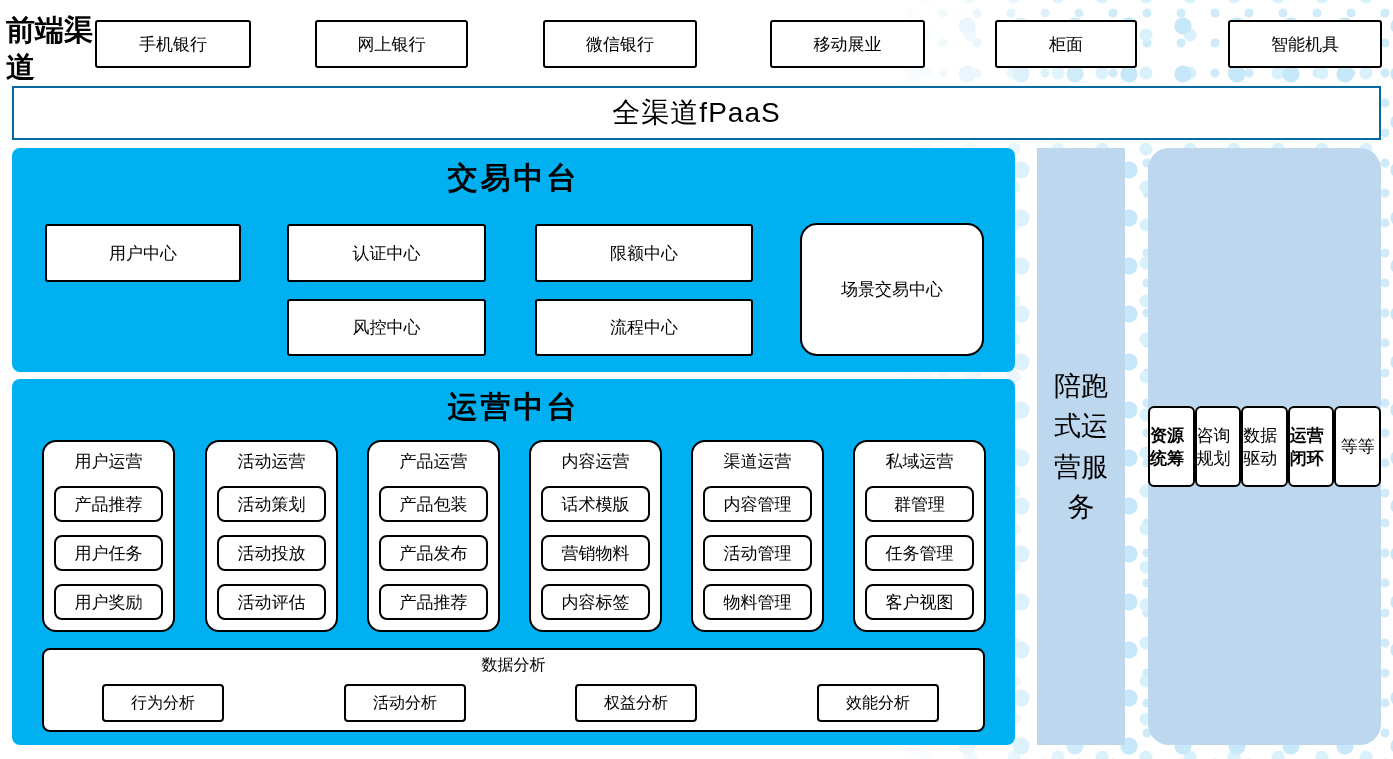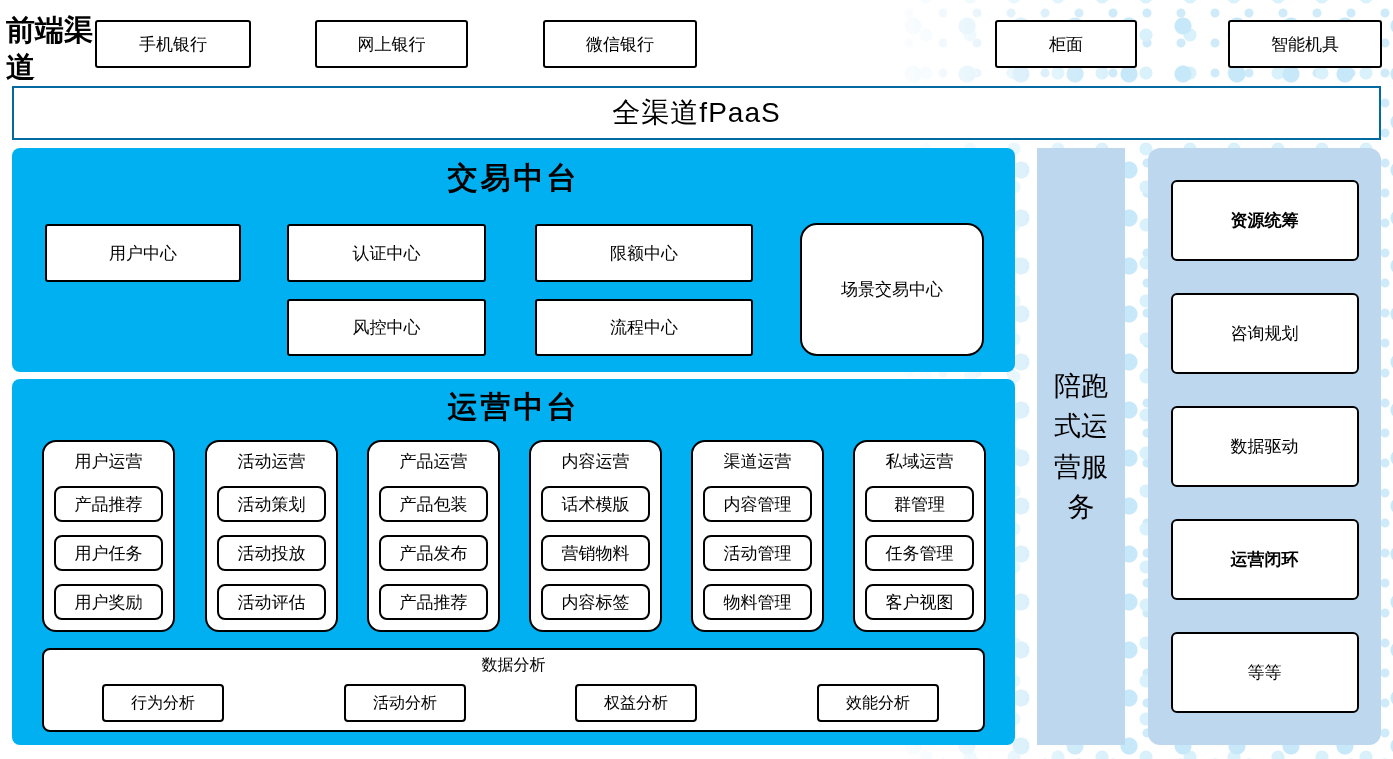--- a/index.html
+++ b/index.html
@@ -71,41 +71,42 @@
   }
   .side-bar {
     position:absolute; left:1037px; top:148px; width:88px; height:597px;
     display:flex; align-items:center; justify-content:center;
   }
   .side-bar-text {
     width:58px; font-size:27px; line-height:1.5; text-align:center; color:#000;
   }
   .service-panel {
     position:absolute; left:1148px; top:148px; width:233px; height:597px;
-    border-radius:12px;
-    display:flex; flex-direction:column; justify-content:space-evenly; align-items:center;
+    border-radius:21px;
+    display:flex; flex-direction:row; justify-content:space-evenly; align-items:center;
   }
   .service-box {
     width:188px; height:81px; background:#fff; border:2px solid #000; border-radius:6px;
     display:flex; align-items:center; justify-content:center; font-size:17px;
   }
   .service-box.bold { font-weight:700; }
 </style>
 </head>
 <body>
 
 <div class="canvas">
 
   <div class="dots-layer"></div>
 
   <div class="frontend-label">前端渠道</div>
 
   <div class="chan-box" style="left:95px; width:156px;">手机银行</div>
   <div class="chan-box" style="left:315px; width:153px;">网上银行</div>
   <div class="chan-box" style="left:543px; width:154px;">微信银行</div>
+  <div class="chan-box" style="left:770px; width:155px;">移动展业</div>
   <div class="chan-box" style="left:995px; width:142px;">柜面</div>
   <div class="chan-box" style="left:1228px; width:154px;">智能机具</div>
 
   <div class="fpaas-bar">全渠道fPaaS</div>
 
   <div class="section" style="top:148px; height:224px; background:#00B0F0;">
     <div class="section-title" style="top:10px;">交易中台</div>
     <div class="wbox" style="left:33px; top:76px; width:196px; height:58px;">用户中心</div>
     <div class="wbox" style="left:275px; top:76px; width:199px; height:58px;">认证中心</div>
     <div class="wbox" style="left:523px; top:76px; width:218px; height:58px;">限额中心</div>

